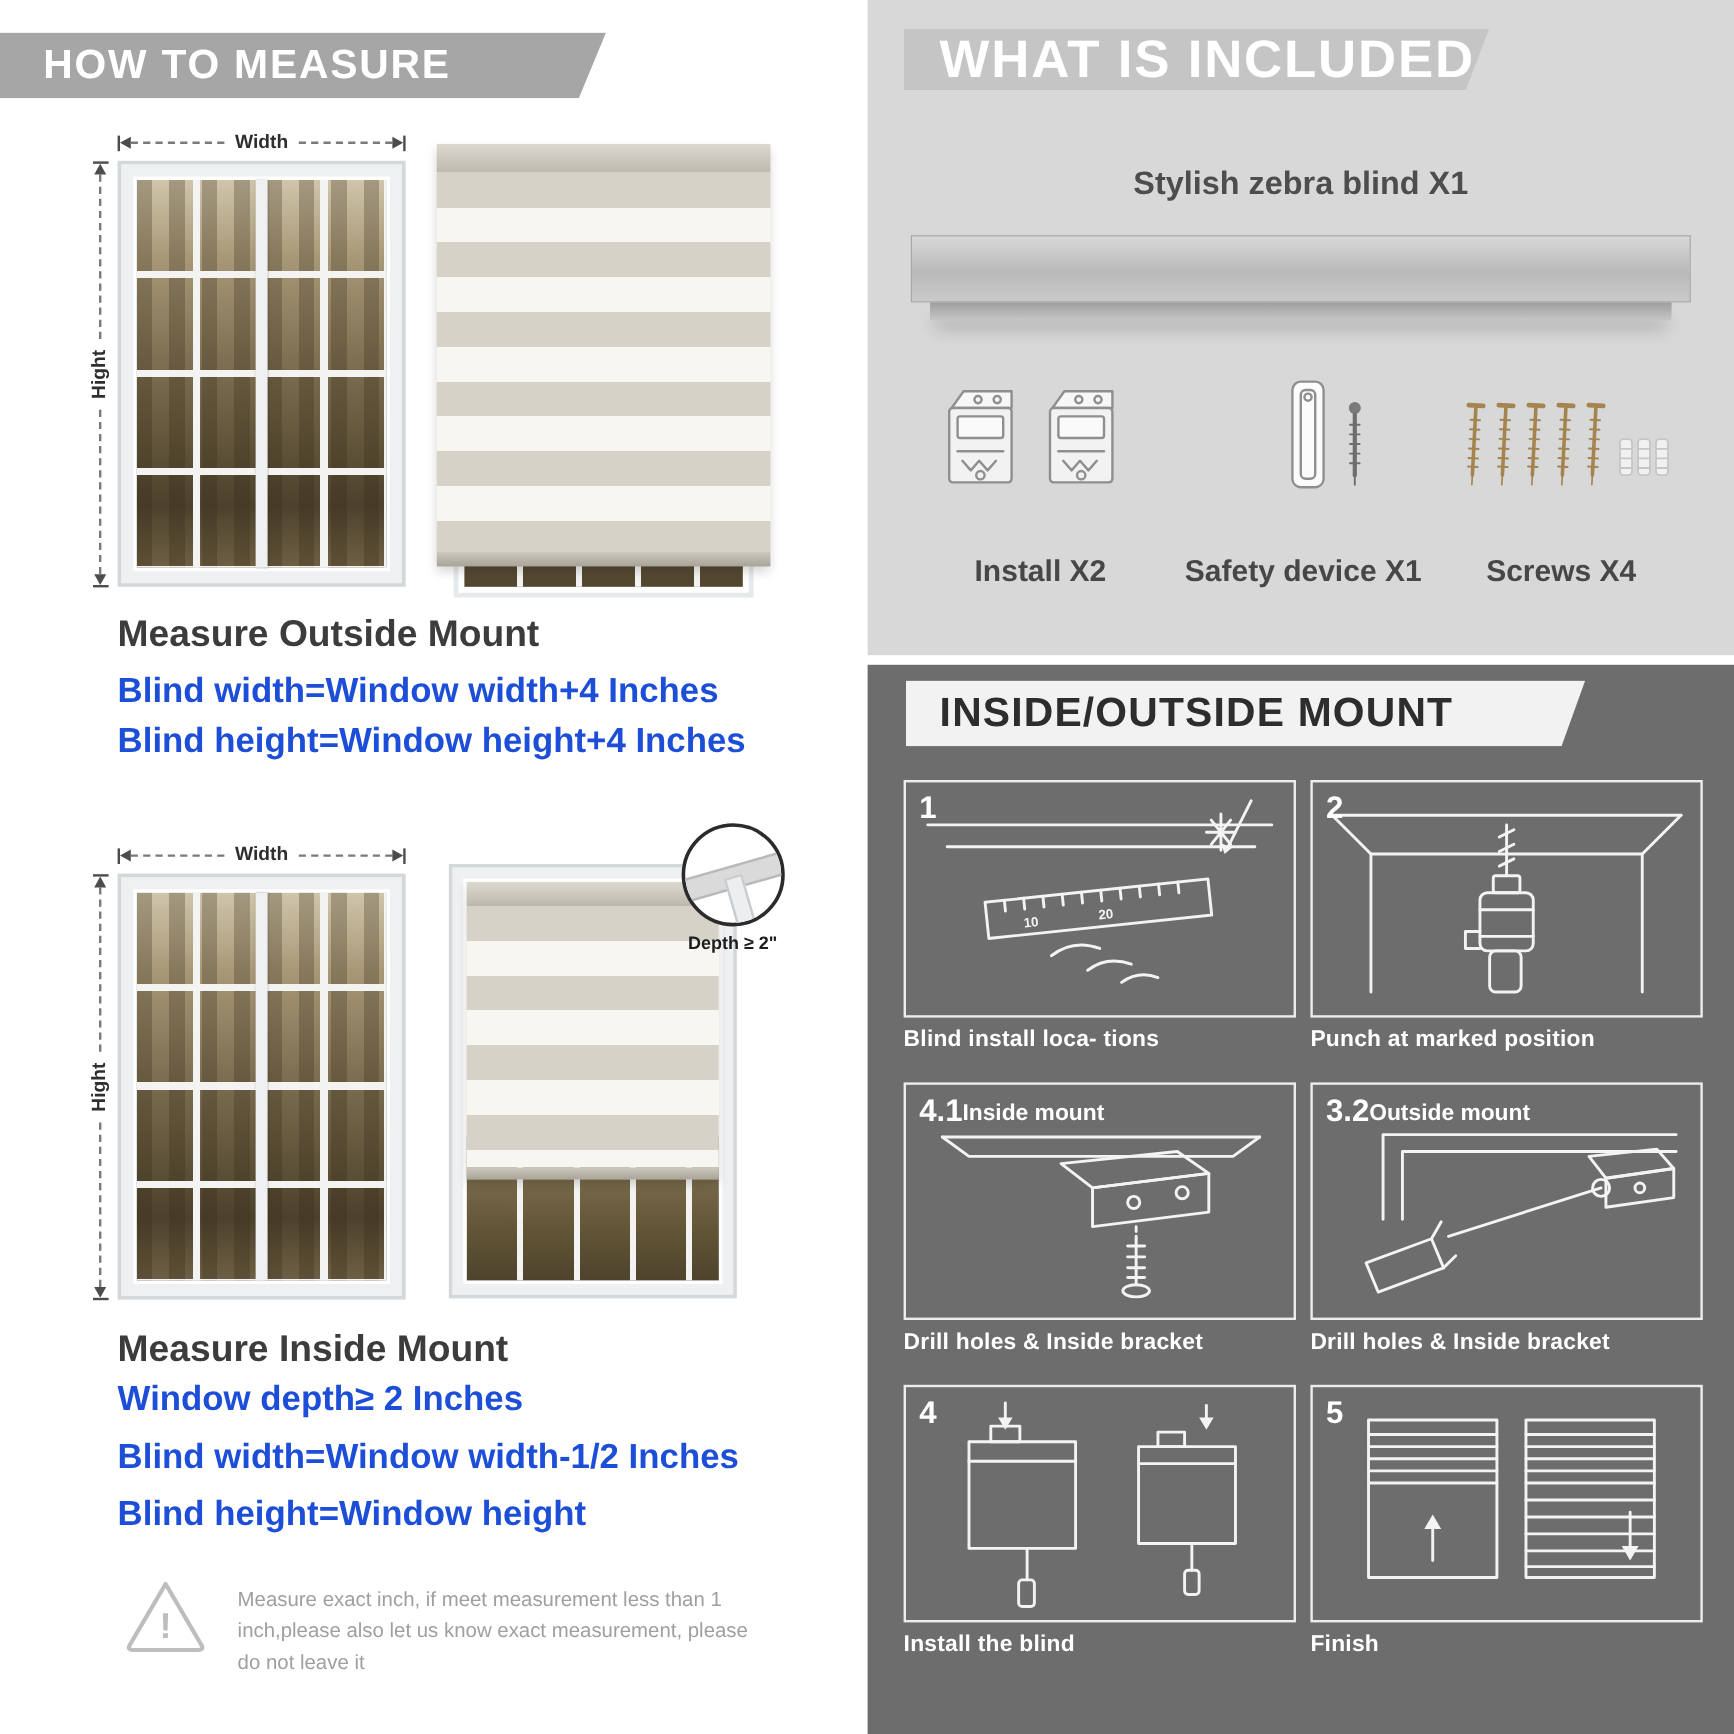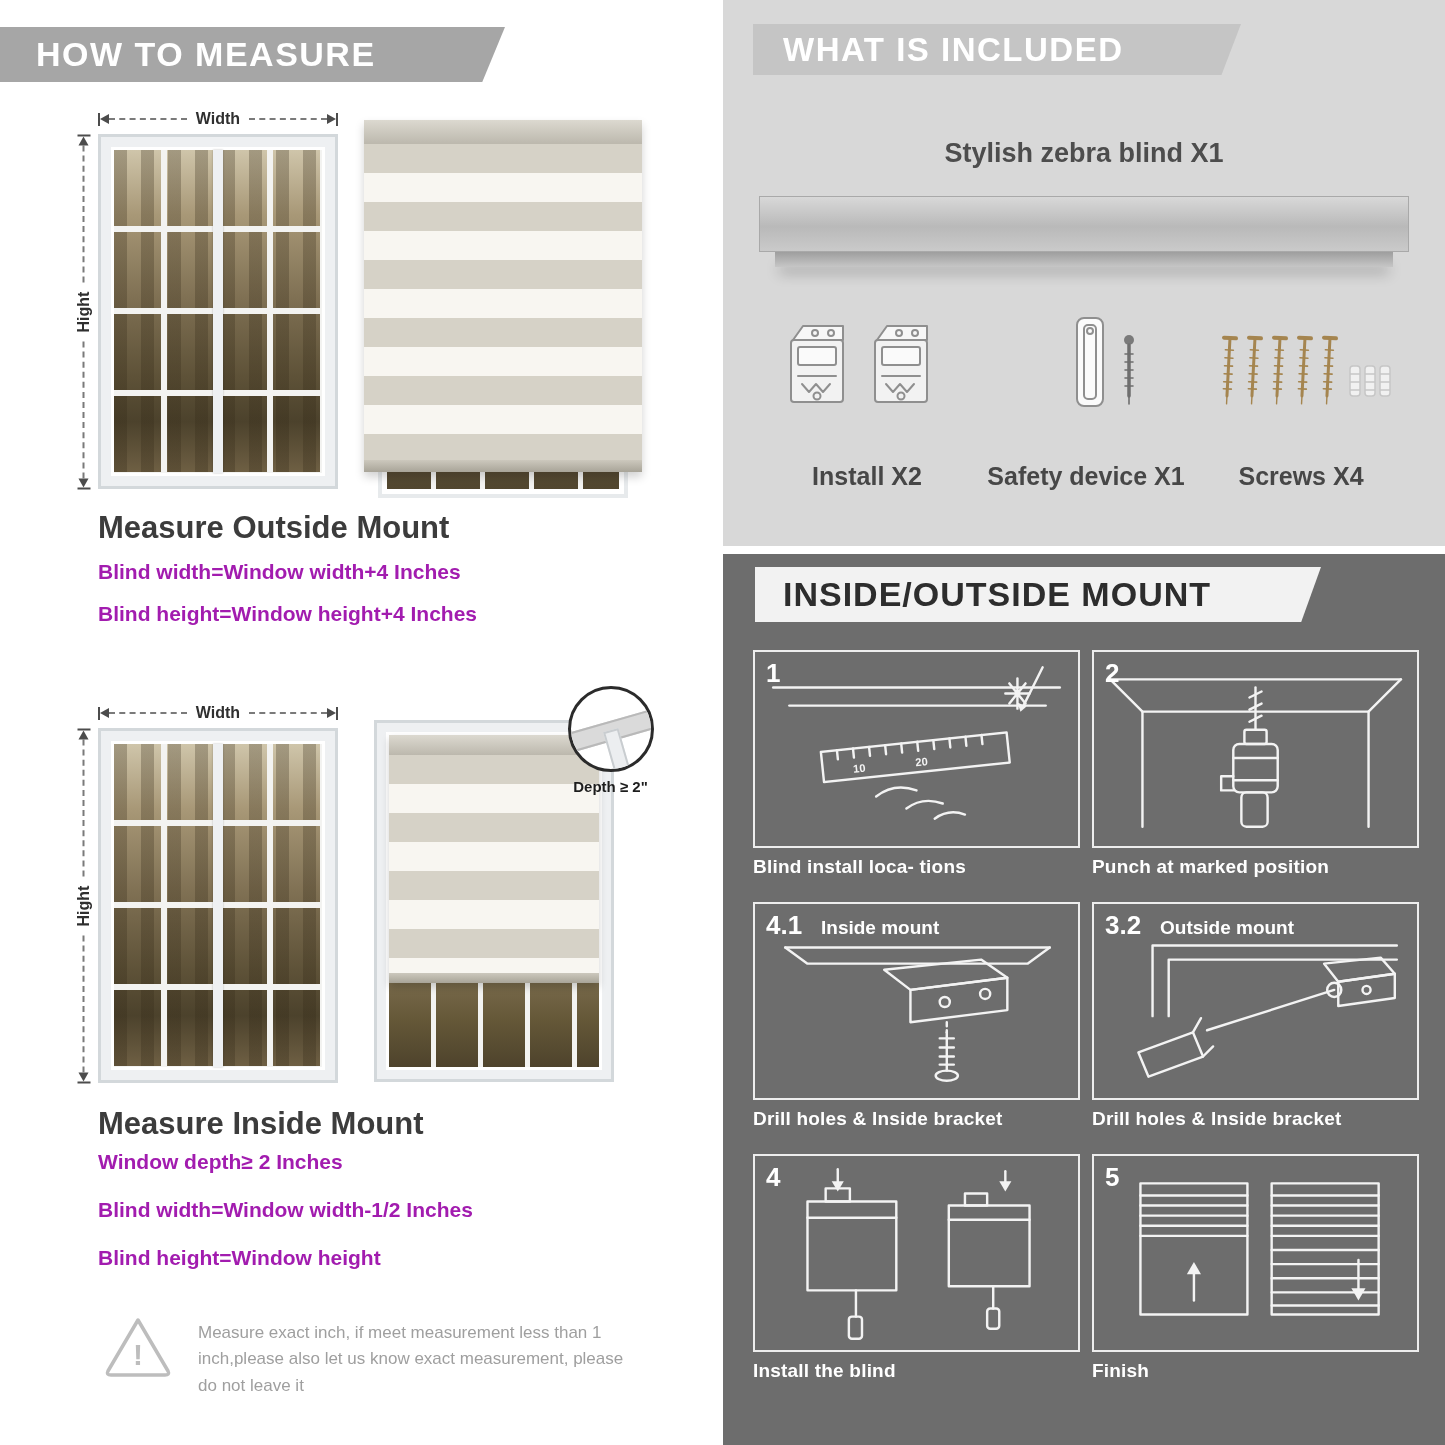--- a/index.html
+++ b/index.html
@@ -64,35 +64,35 @@
         linear-gradient(180deg, #8a7a5c 0%, #655838 60%, #4e432c 100%); }
   .bi-shade { position:absolute; left:12px; right:12px; top:12px; box-shadow:0 4px 8px rgba(0,0,0,.18); }
 
   .depth-circle { position:absolute; width:86px; height:86px; border-radius:50%;
       border:3px solid #2b2b2b; background:#fff; overflow:hidden; }
   .dc-bar1 { position:absolute; left:-8px; top:30px; width:110px; height:20px; background:#dadada; border:2px solid #b9b9b9; transform:rotate(-16deg); }
   .dc-bar2 { position:absolute; left:40px; top:40px; width:16px; height:60px; background:#eceef0; border:2px solid #c9cdd0; transform:rotate(-16deg); }
   .depth-label { position:absolute; font-size:15px; font-weight:bold; color:#1d1d1d; text-align:center; }
 
   .m-title { position:absolute; left:98px; font-size:31px; font-weight:bold; color:#3c3c3c; }
-  .m-line  { position:absolute; left:98px; font-size:21px; font-weight:bold; color:#a21caf; }
+  .m-line  { position:absolute; left:98px; font-size:29px; font-weight:bold; color:#1d4ed8; }
 
   .warning { position:absolute; left:100px; top:1312px; display:flex; gap:22px; width:580px; }
   .warn-tri { fill:none; stroke:#bdbdbd; stroke-width:3.5; stroke-linejoin:round; }
   .warn-mark { fill:#bdbdbd; font-size:30px; font-weight:bold; }
   .warn-text { width:445px; font-size:17px; color:#9f9f9f; line-height:1.55; padding-top:8px; }
 
   
   .right-col { position:absolute; left:723px; top:0; width:722px; height:1445px; }
 
   .included { position:absolute; left:0; top:0; width:722px; height:546px; background:#d8d8d8; }
   .banner-wii {
     position:absolute; left:30px; top:24px; width:488px; height:51px;
     background:#c5c5c5; color:#fff; display:flex; align-items:center;
-    padding-left:30px; font-size:33px; font-weight:bold; letter-spacing:1.5px;
+    padding-left:30px; font-size:44px; font-weight:bold; letter-spacing:1.5px;
     clip-path:polygon(0 0, 100% 0, 96% 100%, 0 100%);
   }
   .product-label { position:absolute; left:0; top:138px; width:100%; text-align:center;
     font-size:27px; font-weight:bold; color:#4d4d4d; }
   .headrail { position:absolute; left:36px; top:196px; width:650px; }
   .hr-top { height:56px; background:linear-gradient(180deg,#d8d8d8 0%,#b9b9b9 55%,#cacaca 100%); border:1px solid #a9a9a9; }
   .hr-lip { margin:0 16px; height:15px; background:linear-gradient(180deg,#9e9e9e,#c6c6c6); box-shadow:0 10px 14px -4px rgba(0,0,0,.28); }
   .included-label { position:absolute; top:462px; font-size:25px; font-weight:bold; color:#474747; text-align:center; }
 
   .grayart { stroke:#8f8f8f; fill:none; stroke-width:2; stroke-linecap:round; stroke-linejoin:round; }
@@ -101,21 +101,21 @@
   .banner-iom {
     position:absolute; left:32px; top:13px; width:566px; height:55px;
     background:#f2f2f2; color:#2d2d2d; display:flex; align-items:center;
     padding-left:28px; font-size:34px; font-weight:bold; letter-spacing:1px;
     clip-path:polygon(0 0, 100% 0, 96.5% 100%, 0 100%);
   }
   .steps { position:absolute; left:30px; top:96px; display:grid;
     grid-template-columns:327px 327px; column-gap:12px; row-gap:24px; }
   .step-box { position:relative; height:198px; border:2px solid #ededed; }
   .step-num { position:absolute; left:11px; top:6px; color:#fff; font-size:26px; font-weight:bold; z-index:2; }
-  .step-title { position:absolute; left:66px; top:13px; color:#fff; font-size:19px; font-weight:bold; z-index:2; }
+  .step-title { position:absolute; left:47px; top:13px; color:#fff; font-size:19px; font-weight:bold; z-index:2; }
   .step-caption { margin-top:8px; color:#fff; font-size:19px; font-weight:bold; letter-spacing:.2px; }
   .step-art { position:absolute; inset:0; width:100%; height:100%; }
   .lineart { stroke:#f3f3f3; fill:none; stroke-width:2.4; stroke-linecap:round; stroke-linejoin:round; }
   .fw { fill:#f3f3f3; stroke:none; }
   .tx { fill:#f3f3f3; stroke:none; font-size:11px; font-weight:bold; font-family:"Liberation Sans",sans-serif; }
 </style>
 </head>
 <body>
 
 <div class="page">

